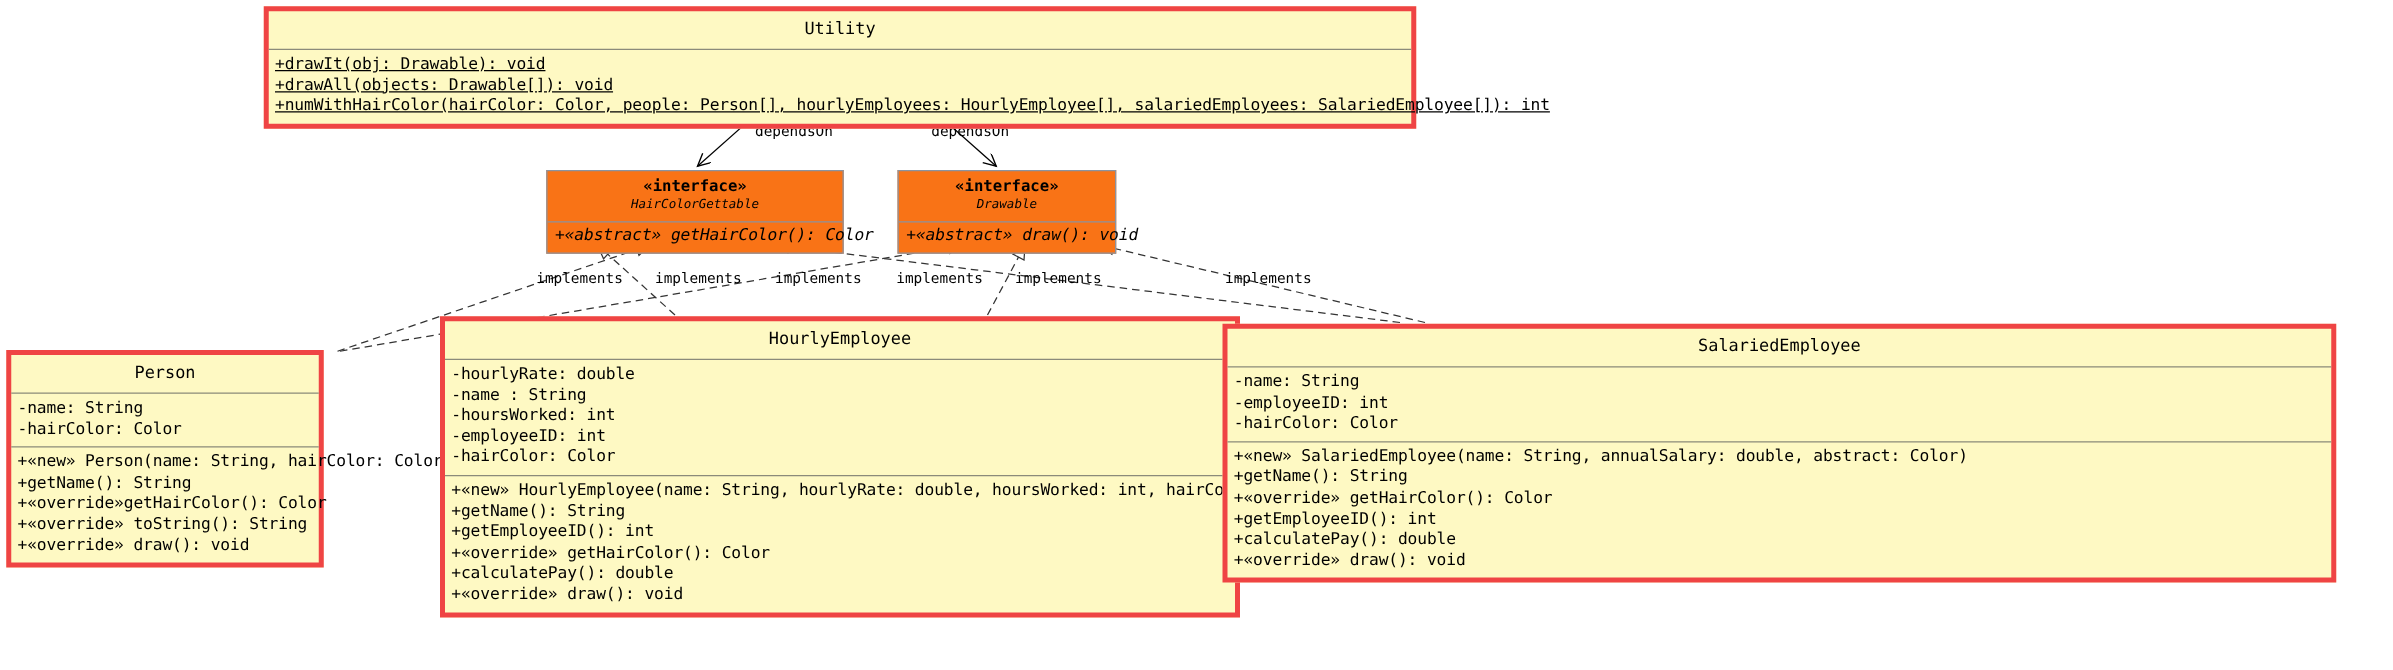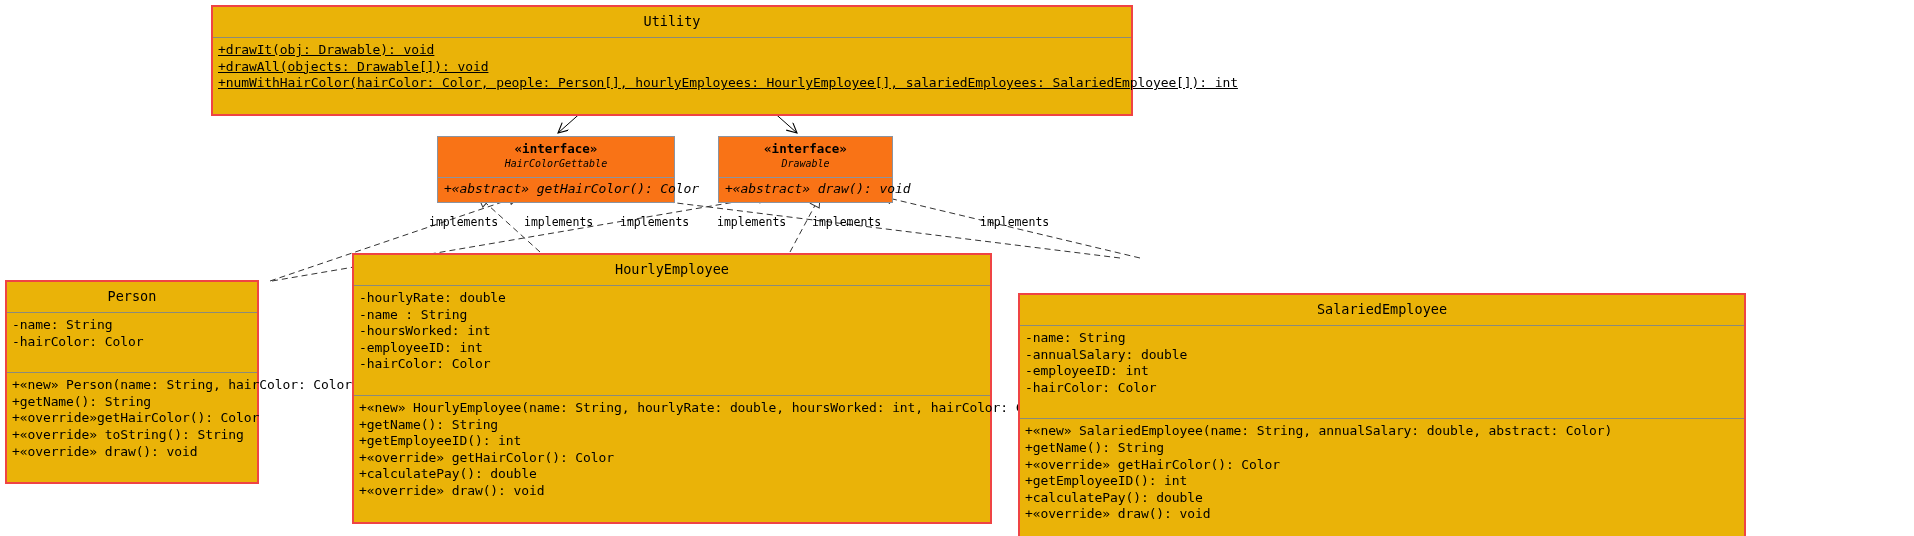--- a/index.html
+++ b/index.html
@@ -23,22 +23,22 @@
   svg.edges {
     position: absolute;
     left: 0; top: 0;
     width: 1914px;
     height: 536px;
     pointer-events: none;
   }
   .node {
     position: absolute;
     box-sizing: border-box;
-    border: 2px solid #ef4444;
-    background: #eab308;
+    border: 4px solid #ef4444;
+    background: #fef9c3;
     box-shadow: 0 0 0 0 rgba(0,0,0,0);
   }
   .node.iface {
     background: #f97316;
     border: 1px solid #8b93a0;
   }
   .node-title {
     text-align: center;
     font-size: 13.5px;
     line-height: 17px;
@@ -57,21 +57,21 @@
     font-size: 12.5px;
     line-height: 15px;
   }
   .iface-name {
     display: block;
     font-style: italic;
     font-size: 10px;
     line-height: 16px;
   }
   .compartment {
-    padding: 4px 4px 22px 5px;
+    padding: 4px 4px 5px 5px;
   }
   .compartment.attrs {
     border-bottom: 1px solid #8b8b7a;
   }
   .node.iface .compartment {
     padding: 3px 5px 4px 6px;
   }
   .member {
     font-size: 13px;
     line-height: 16.6px;
@@ -84,21 +84,21 @@
   }
   .member.abstract {
     font-style: italic;
   }
   
   #node-utility     { left: 211px;  top: 5px;   width: 922px; }
   #node-haircolor   { left: 437px;  top: 136px; width: 238px; }
   #node-drawable    { left: 718px;  top: 136px; width: 175px; }
   #node-person      { left: 5px;    top: 280px; width: 254px; }
   #node-hourly      { left: 352px;  top: 253px; width: 640px; }
-  #node-salaried    { left: 1018px; top: 259px; width: 728px; margin-top: 34px; }
+  #node-salaried    { left: 978px; top: 259px; width: 891px; }
 
   .edge-label {
     position: absolute;
     font-family: "DejaVu Sans Mono", monospace;
     font-size: 11.5px;
     line-height: 13px;
     color: #000;
     white-space: nowrap;
     text-align: right;
   }
@@ -205,21 +205,20 @@
       <div class="member">+«override» getHairColor(): Color</div>
       <div class="member">+calculatePay(): double</div>
       <div class="member">+«override» draw(): void</div>
     </div>
   </div>
 
   <div class="node" id="node-salaried">
     <div class="node-title">SalariedEmployee</div>
     <div class="compartment attrs">
       <div class="member">-name: String</div>
-      <div class="member">-annualSalary: double</div>
       <div class="member">-employeeID: int</div>
       <div class="member">-hairColor: Color</div>
     </div>
     <div class="compartment methods">
       <div class="member">+«new» SalariedEmployee(name: String, annualSalary: double, abstract: Color)</div>
       <div class="member">+getName(): String</div>
       <div class="member">+«override» getHairColor(): Color</div>
       <div class="member">+getEmployeeID(): int</div>
       <div class="member">+calculatePay(): double</div>
       <div class="member">+«override» draw(): void</div>

